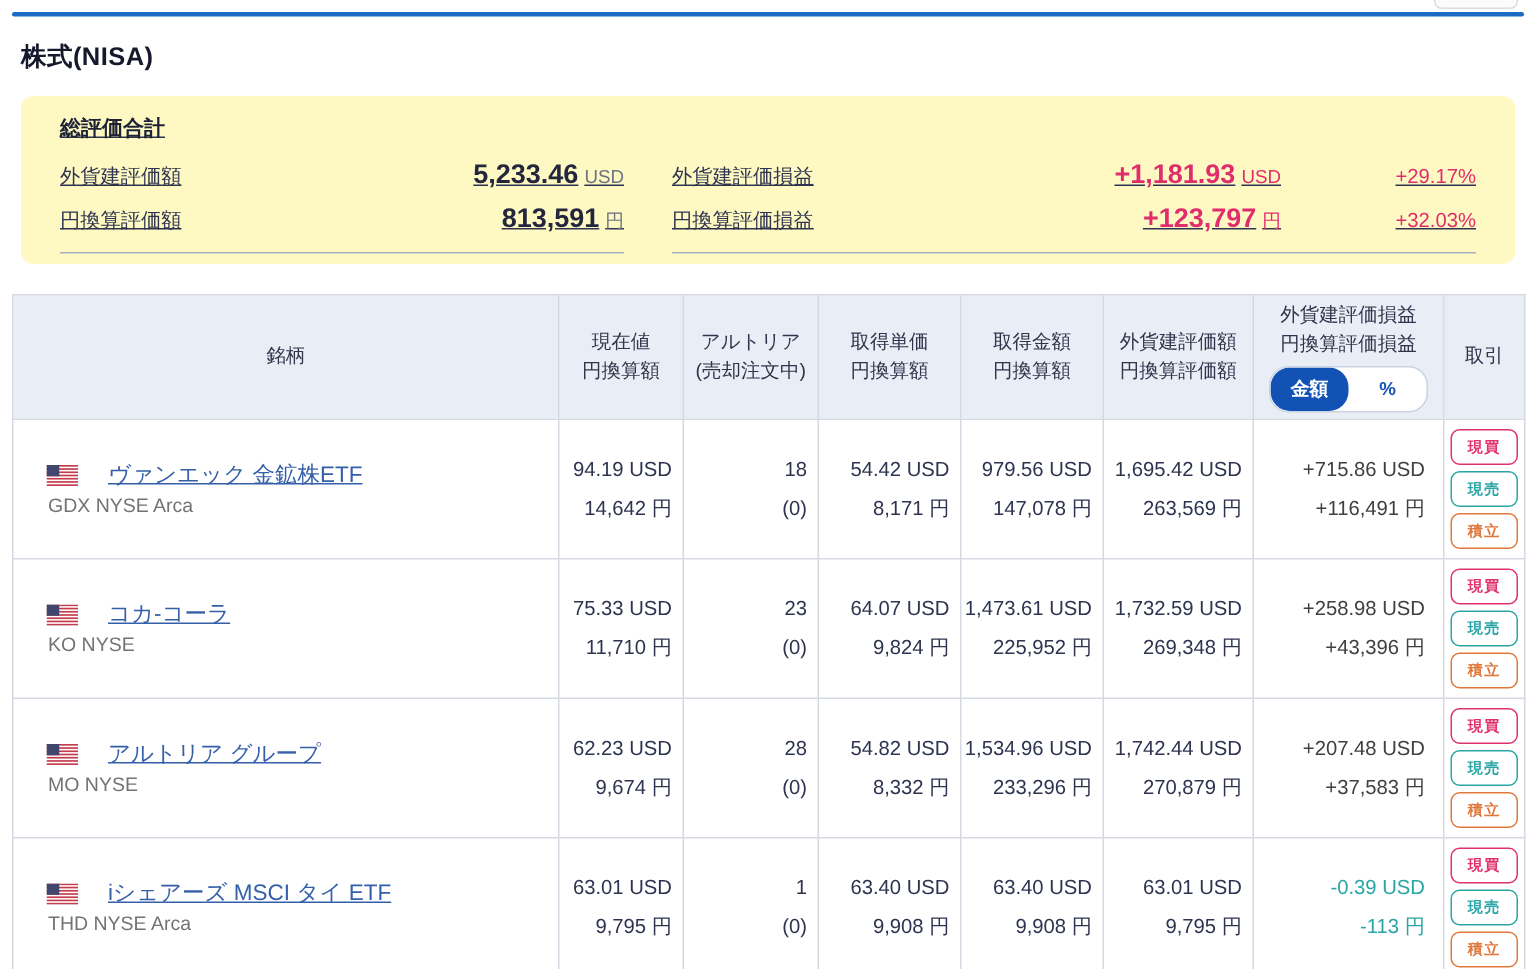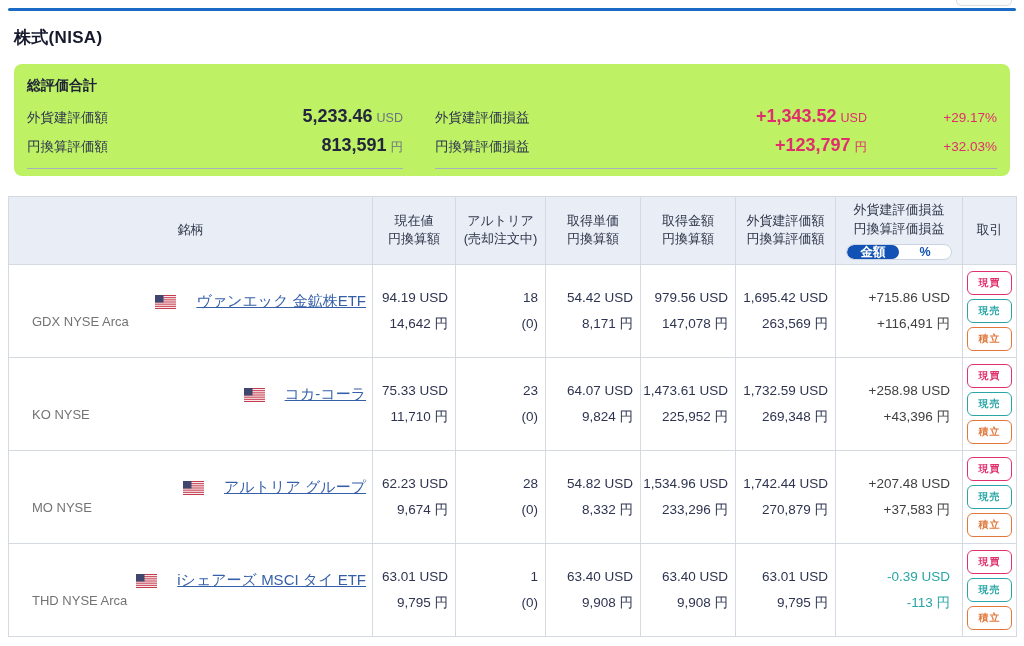--- a/index.html
+++ b/index.html
@@ -10,22 +10,22 @@
   }
   .top-sliver {
     position:absolute; top:-11px; right:12px; width:56px; height:17px;
     border:1px solid #dcdcdc; border-radius:5px; background:#fbfbfb;
   }
   .rule-blue { height:3px; background:#1a6ac6; border-radius:2px; margin:8px 8px 0; position:relative; }
   .page-title { font-size:17px; font-weight:bold; color:#16182c; margin:15px 0 0 14px; letter-spacing:.3px; }
 
   
   .summary-box {
-    margin:15px 14px 0; background:#bef264; border-radius:8px;
-    padding:13px 13px 14px; height:112px;
+    margin:15px 14px 0; background:#fef9c3; border-radius:8px;
+    padding:13px 26px 14px; height:112px;text-decoration:underline;
   }
   .summary-title { font-size:14px; font-weight:bold; color:#1d2235; margin-bottom:8px; }
   .summary-cols { display:flex; gap:32px; }
   .summary-col { border-bottom:1px solid #a7b0bf; padding-bottom:7px; }
   .summary-col.left  { flex:0 0 376px; }
   .summary-col.right { flex:1; }
   .sum-row { display:flex; align-items:baseline; line-height:27px; }
   .sum-label { flex:1; font-size:13.5px; color:#2e3450; }
   .sum-val { font-size:18px; font-weight:bold; color:#23263c; }
   .sum-unit { font-size:12.5px; color:#6b7280; margin-left:4px; }
@@ -40,39 +40,39 @@
   .holdings th, .holdings td { border:1px solid #d5dae2; }
   .holdings th {
     background:#e9edf5; height:65px; font-weight:normal; font-size:13px;
     color:#2f354a; line-height:1.45; text-align:center; padding:4px 2px;
   }
   .holdings td { height:92px; background:#fff; vertical-align:middle; font-size:13.5px; color:#2e3450; }
   td.num { text-align:right; padding-right:7px; }
   td.num div { line-height:26px; }
   td.name-cell { padding-left:22px; padding-right:6px; }
   .stock-link { color:#355fa9; font-size:15px; text-decoration:underline; cursor:pointer; }
-  .stock-line1 { display:flex; align-items:center; gap:20px;justify-content:flex-end; }
+  .stock-line1 { display:flex; align-items:center; gap:20px; }
   .ticker { font-size:13px; color:#737373; margin-top:3px; margin-left:1px; }
   .flag { width:21px; height:14px; flex:0 0 21px; box-shadow:0 0 0 1px #c9ccd4 inset; }
   td.pl { text-align:right; padding-right:12px; color:#404040; }
   td.pl div { line-height:26px; }
   td.pl.neg { color:#2aa5a5; }
   td.trade-cell { padding:6px 4px; }
   .trade-stack { display:flex; flex-direction:column; align-items:center; gap:4px; }
   .tbtn {
     width:45px; height:24px; border-radius:6px; background:#fff; font-size:10px;
     font-weight:bold; display:flex; align-items:center; justify-content:center;
     cursor:pointer; letter-spacing:1px;
   }
   .tbtn.buy   { border:1.5px solid #e0316e; color:#e0316e; }
   .tbtn.sell  { border:1.5px solid #2aa5a5; color:#2aa5a5; }
   .tbtn.accum { border:1.5px solid #e0783c; color:#e0783c; }
 
   .toggle {
-    margin:5px auto 0; width:106px; height:16px; border-radius:13px; background:#fff;
+    margin:5px auto 0; width:106px; height:31px; border-radius:13px; background:#fff;
     border:1px solid #c9d3e2; display:flex; overflow:hidden;
   }
   .tg-seg { flex:1; display:flex; align-items:center; justify-content:center;
     font-size:12.5px; font-weight:bold; cursor:pointer; }
   .tg-seg.on { background:#1252b5; color:#fff; border-radius:13px; }
   .tg-seg.off { color:#1252b5; }
 </style>
 </head>
 <body>
 
@@ -92,21 +92,21 @@
       </div>
       <div class="sum-row">
         <span class="sum-label">円換算評価額</span>
         <span class="sum-val">813,591</span>
         <span class="sum-unit">円</span>
       </div>
     </div>
     <div class="summary-col right">
       <div class="sum-row pinktxt">
         <span class="sum-label">外貨建評価損益</span>
-        <span class="sum-val">+1,343.52</span>
+        <span class="sum-val">+1,181.93</span>
         <span class="sum-unit">USD</span>
         <span class="sum-pct">+29.17%</span>
       </div>
       <div class="sum-row pinktxt">
         <span class="sum-label">円換算評価損益</span>
         <span class="sum-val">+123,797</span>
         <span class="sum-unit">円</span>
         <span class="sum-pct">+32.03%</span>
       </div>
     </div>

